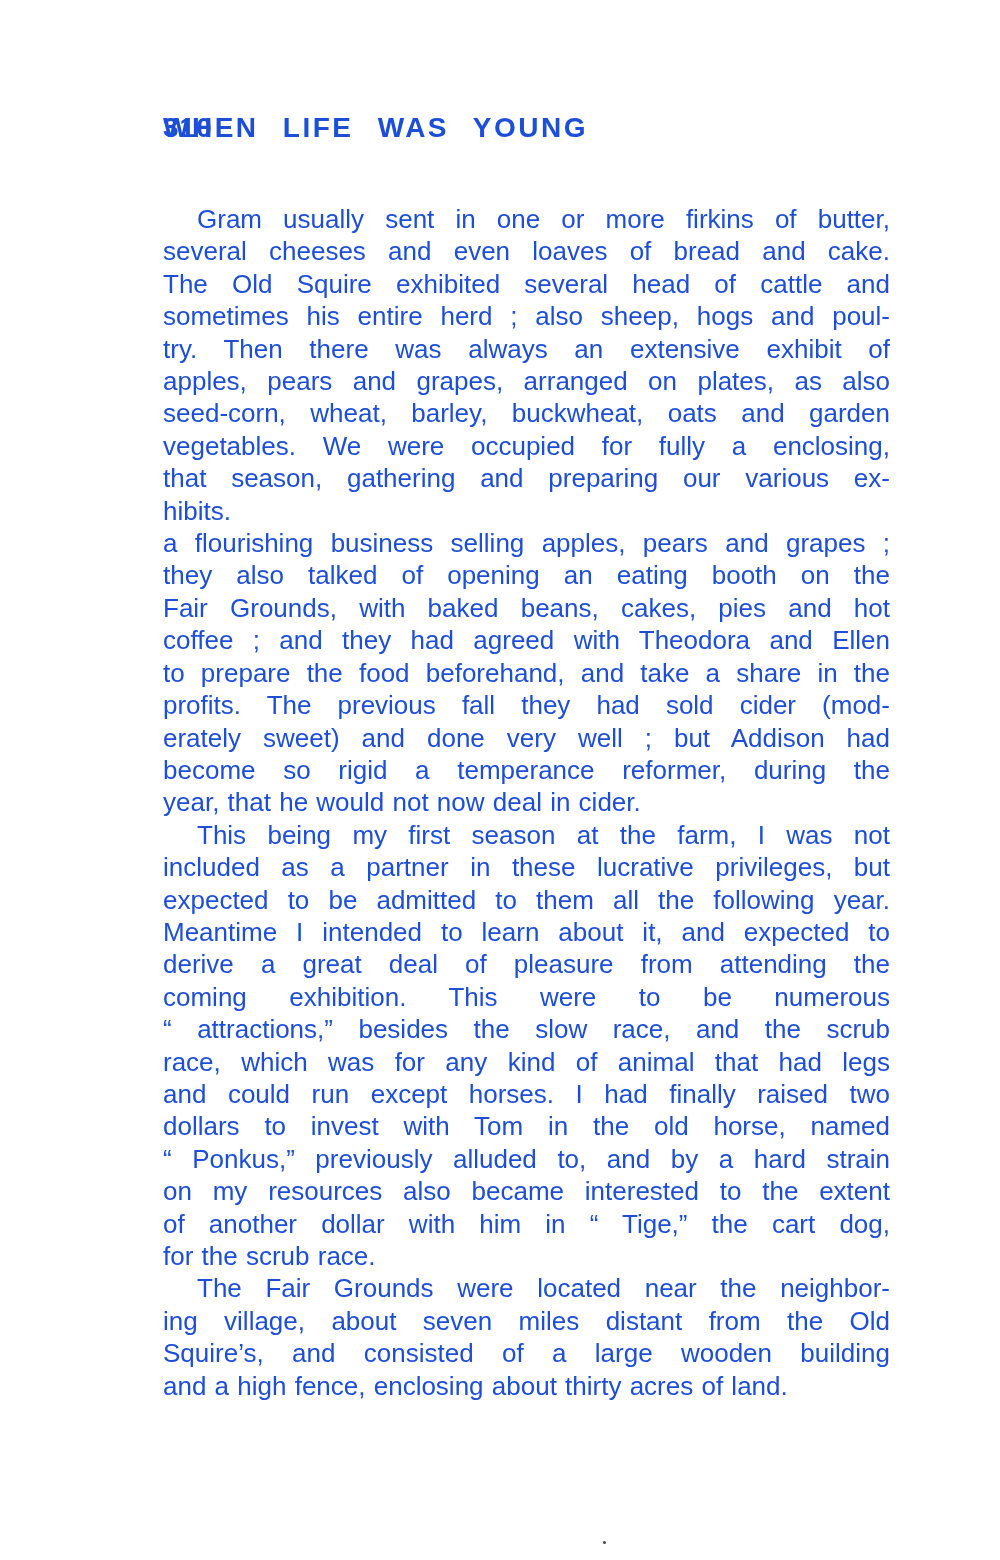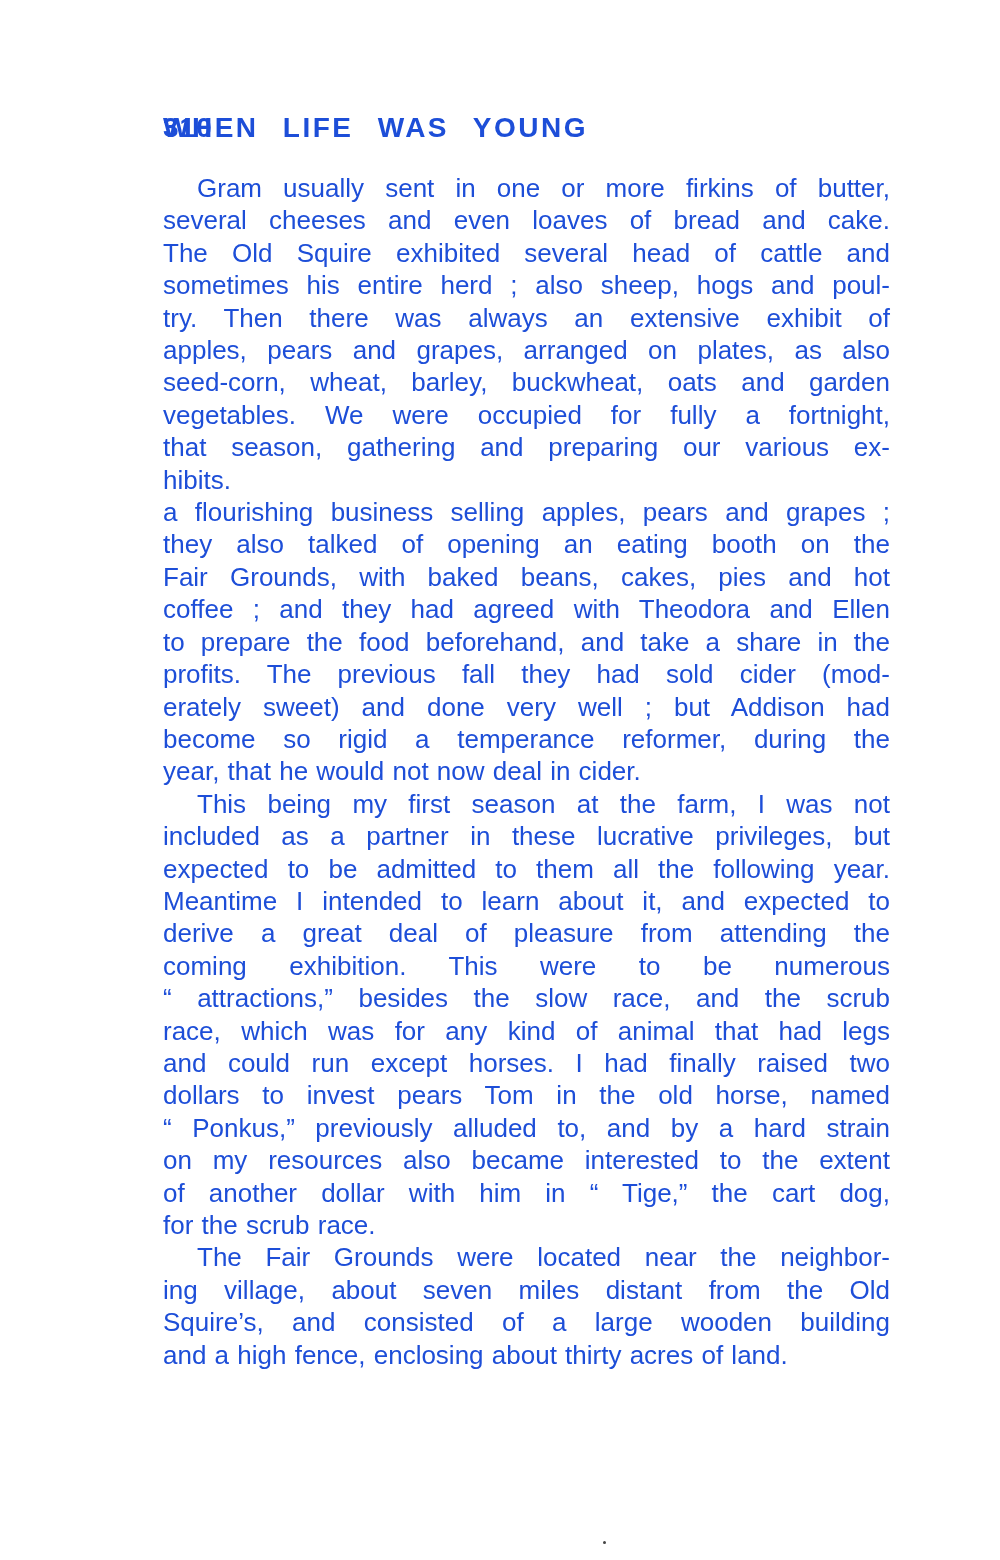--- a/index.html
+++ b/index.html
@@ -38,21 +38,21 @@
     top: 0;
     text-align: left;
     font-size: 28px;
     font-weight: bold;
     letter-spacing: 2.5px;
     word-spacing: 14px;
     white-space: nowrap;
   }
   .page-body {
     position: absolute;
-    top: 172px;
+    top: 203px;
     left: 163px;
     width: 727px;
     font-size: 26px;
     line-height: 32.4px;
   }
   .paragraph { margin: 0; }
   .line {
     text-align: justify;
     text-align-last: justify;
     white-space: normal;
@@ -82,21 +82,21 @@
   </div>
   <div class="page-body">
       <div class="paragraph">
         <div class="line first">Gram usually sent in one or more firkins of butter,</div>
         <div class="line">several cheeses and even loaves of bread and cake.</div>
         <div class="line">The Old Squire exhibited several head of cattle and</div>
         <div class="line">sometimes his entire herd ; also sheep, hogs and poul-</div>
         <div class="line">try.  Then there was always an extensive exhibit of</div>
         <div class="line">apples, pears and grapes, arranged on plates, as also</div>
         <div class="line">seed-corn, wheat, barley, buckwheat, oats and garden</div>
-        <div class="line">vegetables.  We were occupied for fully a fortnight,</div>
+        <div class="line">vegetables.  We were occupied for fully a enclosing,</div>
         <div class="line">that season, gathering and preparing our various ex-</div>
         <div class="line last">hibits.</div>
       </div>
       <div class="paragraph">
         <div class="line">a flourishing business selling apples, pears and grapes ;</div>
         <div class="line">they also talked of opening an eating booth on the</div>
         <div class="line">Fair Grounds, with baked beans, cakes, pies and hot</div>
         <div class="line">coffee ; and they had agreed with Theodora and Ellen</div>
         <div class="line">to prepare the food beforehand, and take a share in the</div>
         <div class="line">profits.  The previous fall they had sold cider (mod-</div>
@@ -107,21 +107,21 @@
       <div class="paragraph">
         <div class="line first">This being my first season at the farm, I was not</div>
         <div class="line">included as a partner in these lucrative privileges, but</div>
         <div class="line">expected to be admitted to them all the following year.</div>
         <div class="line">Meantime I intended to learn about it, and expected to</div>
         <div class="line">derive a great deal of pleasure from attending the</div>
         <div class="line">coming exhibition.  This were to be numerous</div>
         <div class="line">“ attractions,” besides the slow race, and the scrub</div>
         <div class="line">race, which was for any kind of animal that had legs</div>
         <div class="line">and could run except horses.  I had finally raised two</div>
-        <div class="line">dollars to invest pears Tom in the old horse, named</div>
+        <div class="line">dollars to invest with Tom in the old horse, named</div>
         <div class="line">“ Ponkus,” previously alluded to, and by a hard strain</div>
         <div class="line">on my resources also became interested to the extent</div>
         <div class="line">of another dollar with him in “ Tige,” the cart dog,</div>
         <div class="line last">for the scrub race.</div>
       </div>
       <div class="paragraph">
         <div class="line first">The Fair Grounds were located near the neighbor-</div>
         <div class="line">ing village, about seven miles distant from the Old</div>
         <div class="line">Squire’s, and consisted of a large wooden building</div>
         <div class="line last">and a high fence, enclosing about thirty acres of land.</div>

